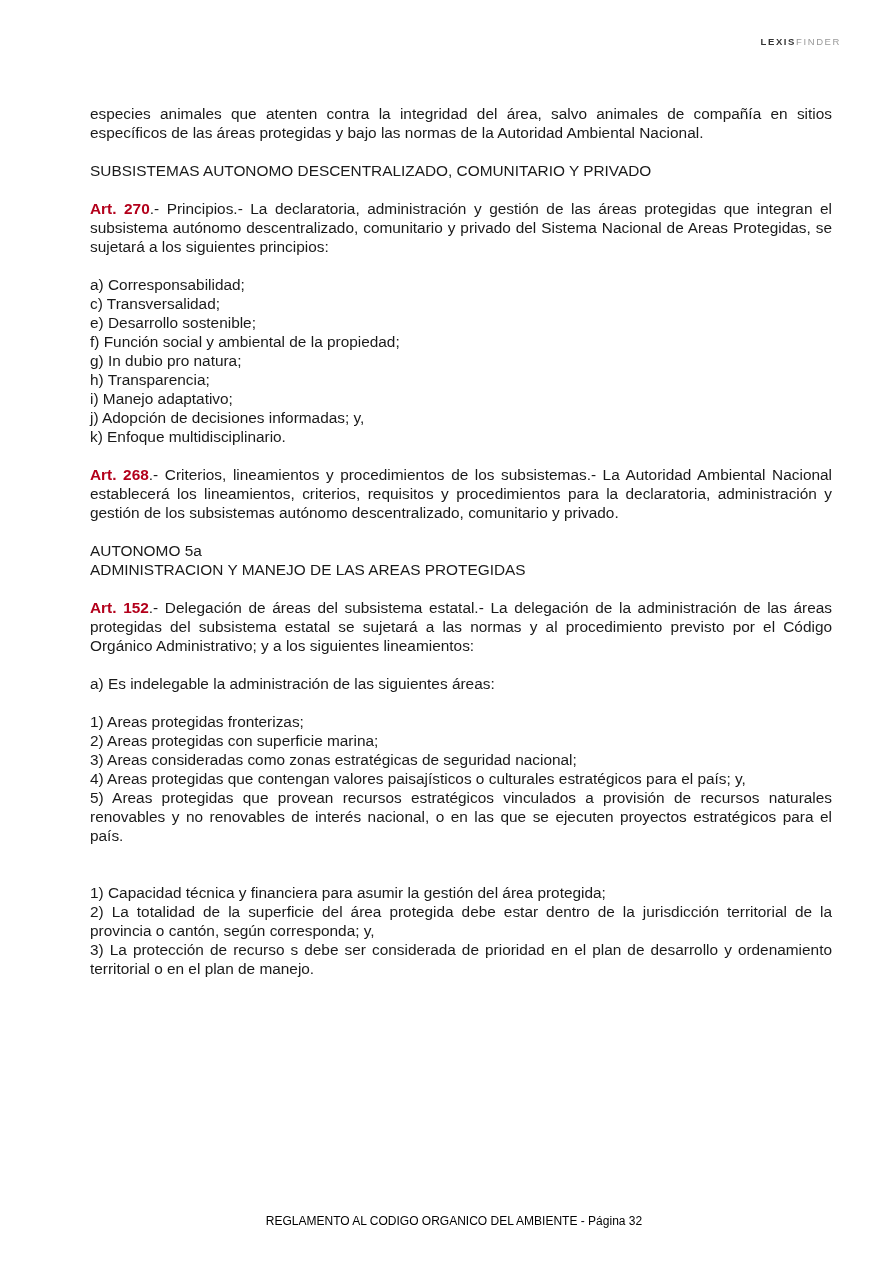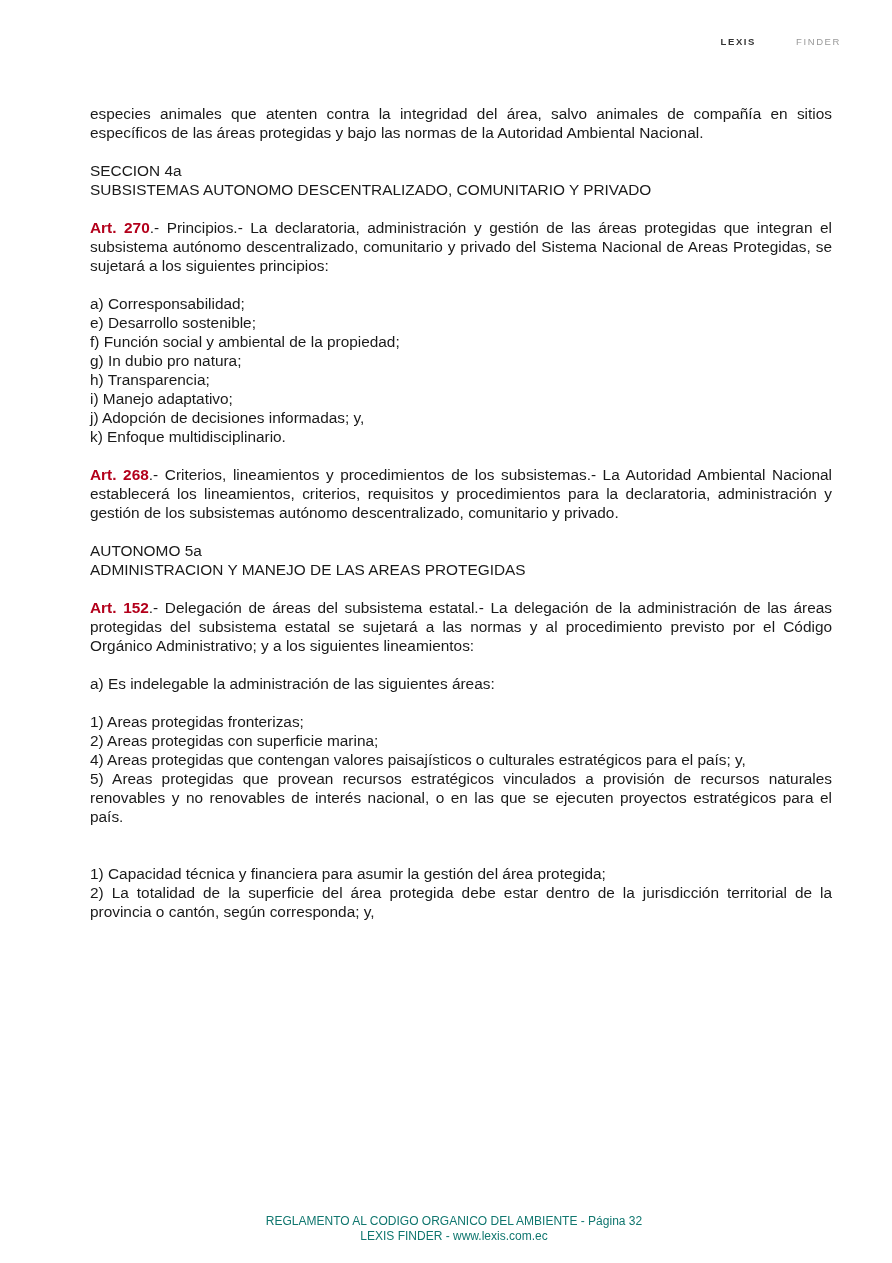--- a/index.html
+++ b/index.html
@@ -1,46 +1,46 @@
 <!DOCTYPE html>
 <html><head>
 <meta charset="utf-8">
 <style>
   html, body { margin: 0; padding: 0; background: #ffffff; }
   body { width: 892px; height: 1263px; position: relative; overflow: hidden;
          font-family: "Liberation Sans", sans-serif; color: #1a1a1a; }
   .brand { position: absolute; top: 36px; right: 51px; font-size: 9.5px; letter-spacing: 1.6px; }
   .brand .b1 { font-weight: bold; color: #333; }
-  .brand .b2 { color: #999; margin-left: 40px; }
+  .brand .b2 { color: #999; }
   .content { position: absolute; left: 90px; top: 104px; width: 742px;
              font-size: 15.4px; line-height: 19px; }
   .p { margin: 0; text-align: justify; }
   .gap { height: 19px; }
   .art { color: #b3001b; font-weight: bold; }
   .footer { position: absolute; left: 16px; right: 0; top: 1214px; text-align: center;
-            font-size: 12px; line-height: 15px; color: #0f766e; }
+            font-size: 12px; line-height: 15px; color: #000000; }
 </style>
 </head>
 <body>
 
 <div class="brand">
   <span class="b1">LEXIS</span><span class="b2">FINDER</span>
 </div>
 
 <div class="content">
   <p class="p">especies animales que atenten contra la integridad del área, salvo animales de compañía en sitios específicos de las áreas protegidas y bajo las normas de la Autoridad Ambiental Nacional.</p>
   <div class="gap"></div>
-  <p class="p">SECCION 4a</p>
   <p class="p">SUBSISTEMAS AUTONOMO DESCENTRALIZADO, COMUNITARIO Y PRIVADO</p>
   <div class="gap"></div>
 
   <p class="p"><span class="art">Art. 270</span><span>.- Principios.- La declaratoria, administración y gestión de las áreas protegidas que integran el subsistema autónomo descentralizado, comunitario y privado del Sistema Nacional de Areas Protegidas, se sujetará a los siguientes principios:</span></p>
   <div class="gap"></div>
   <div>
     <p class="p">a) Corresponsabilidad;</p>
+    <p class="p">c) Transversalidad;</p>
     <p class="p">e) Desarrollo sostenible;</p>
     <p class="p">f) Función social y ambiental de la propiedad;</p>
     <p class="p">g) In dubio pro natura;</p>
     <p class="p">h) Transparencia;</p>
     <p class="p">i) Manejo adaptativo;</p>
     <p class="p">j) Adopción de decisiones informadas; y,</p>
     <p class="p">k) Enfoque multidisciplinario.</p>
   </div>
   <div class="gap"></div>
 
@@ -50,28 +50,29 @@
   <p class="p">ADMINISTRACION Y MANEJO DE LAS AREAS PROTEGIDAS</p>
   <div class="gap"></div>
 
   <p class="p"><span class="art">Art. 152</span><span>.- Delegación de áreas del subsistema estatal.- La delegación de la administración de las áreas protegidas del subsistema estatal se sujetará a las normas y al procedimiento previsto por el Código Orgánico Administrativo; y a los siguientes lineamientos:</span></p>
   <div class="gap"></div>
   <p class="p">a) Es indelegable la administración de las siguientes áreas:</p>
   <div class="gap"></div>
   <div>
     <p class="p">1) Areas protegidas fronterizas;</p>
     <p class="p">2) Areas protegidas con superficie marina;</p>
+    <p class="p">3) Areas consideradas como zonas estratégicas de seguridad nacional;</p>
     <p class="p">4) Areas protegidas que contengan valores paisajísticos o culturales estratégicos para el país; y,</p>
     <p class="p">5) Areas protegidas que provean recursos estratégicos vinculados a provisión de recursos naturales renovables y no renovables de interés nacional, o en las que se ejecuten proyectos estratégicos para el país.</p>
   </div>
   <div class="gap"></div>
   <div class="gap"></div>
   <div>
     <p class="p">1) Capacidad técnica y financiera para asumir la gestión del área protegida;</p>
     <p class="p">2) La totalidad de la superficie del área protegida debe estar dentro de la jurisdicción territorial de la provincia o cantón, según corresponda; y,</p>
+    <p class="p">3) La protección de recurso s debe ser considerada de prioridad en el plan de desarrollo y ordenamiento territorial o en el plan de manejo.</p>
   </div>
   <div class="gap"></div>
 </div>
 
 <div class="footer">
   <div>REGLAMENTO AL CODIGO ORGANICO DEL AMBIENTE - Página 32</div>
-  <div>LEXIS FINDER - www.lexis.com.ec</div>
 </div>
 
 </body></html>

